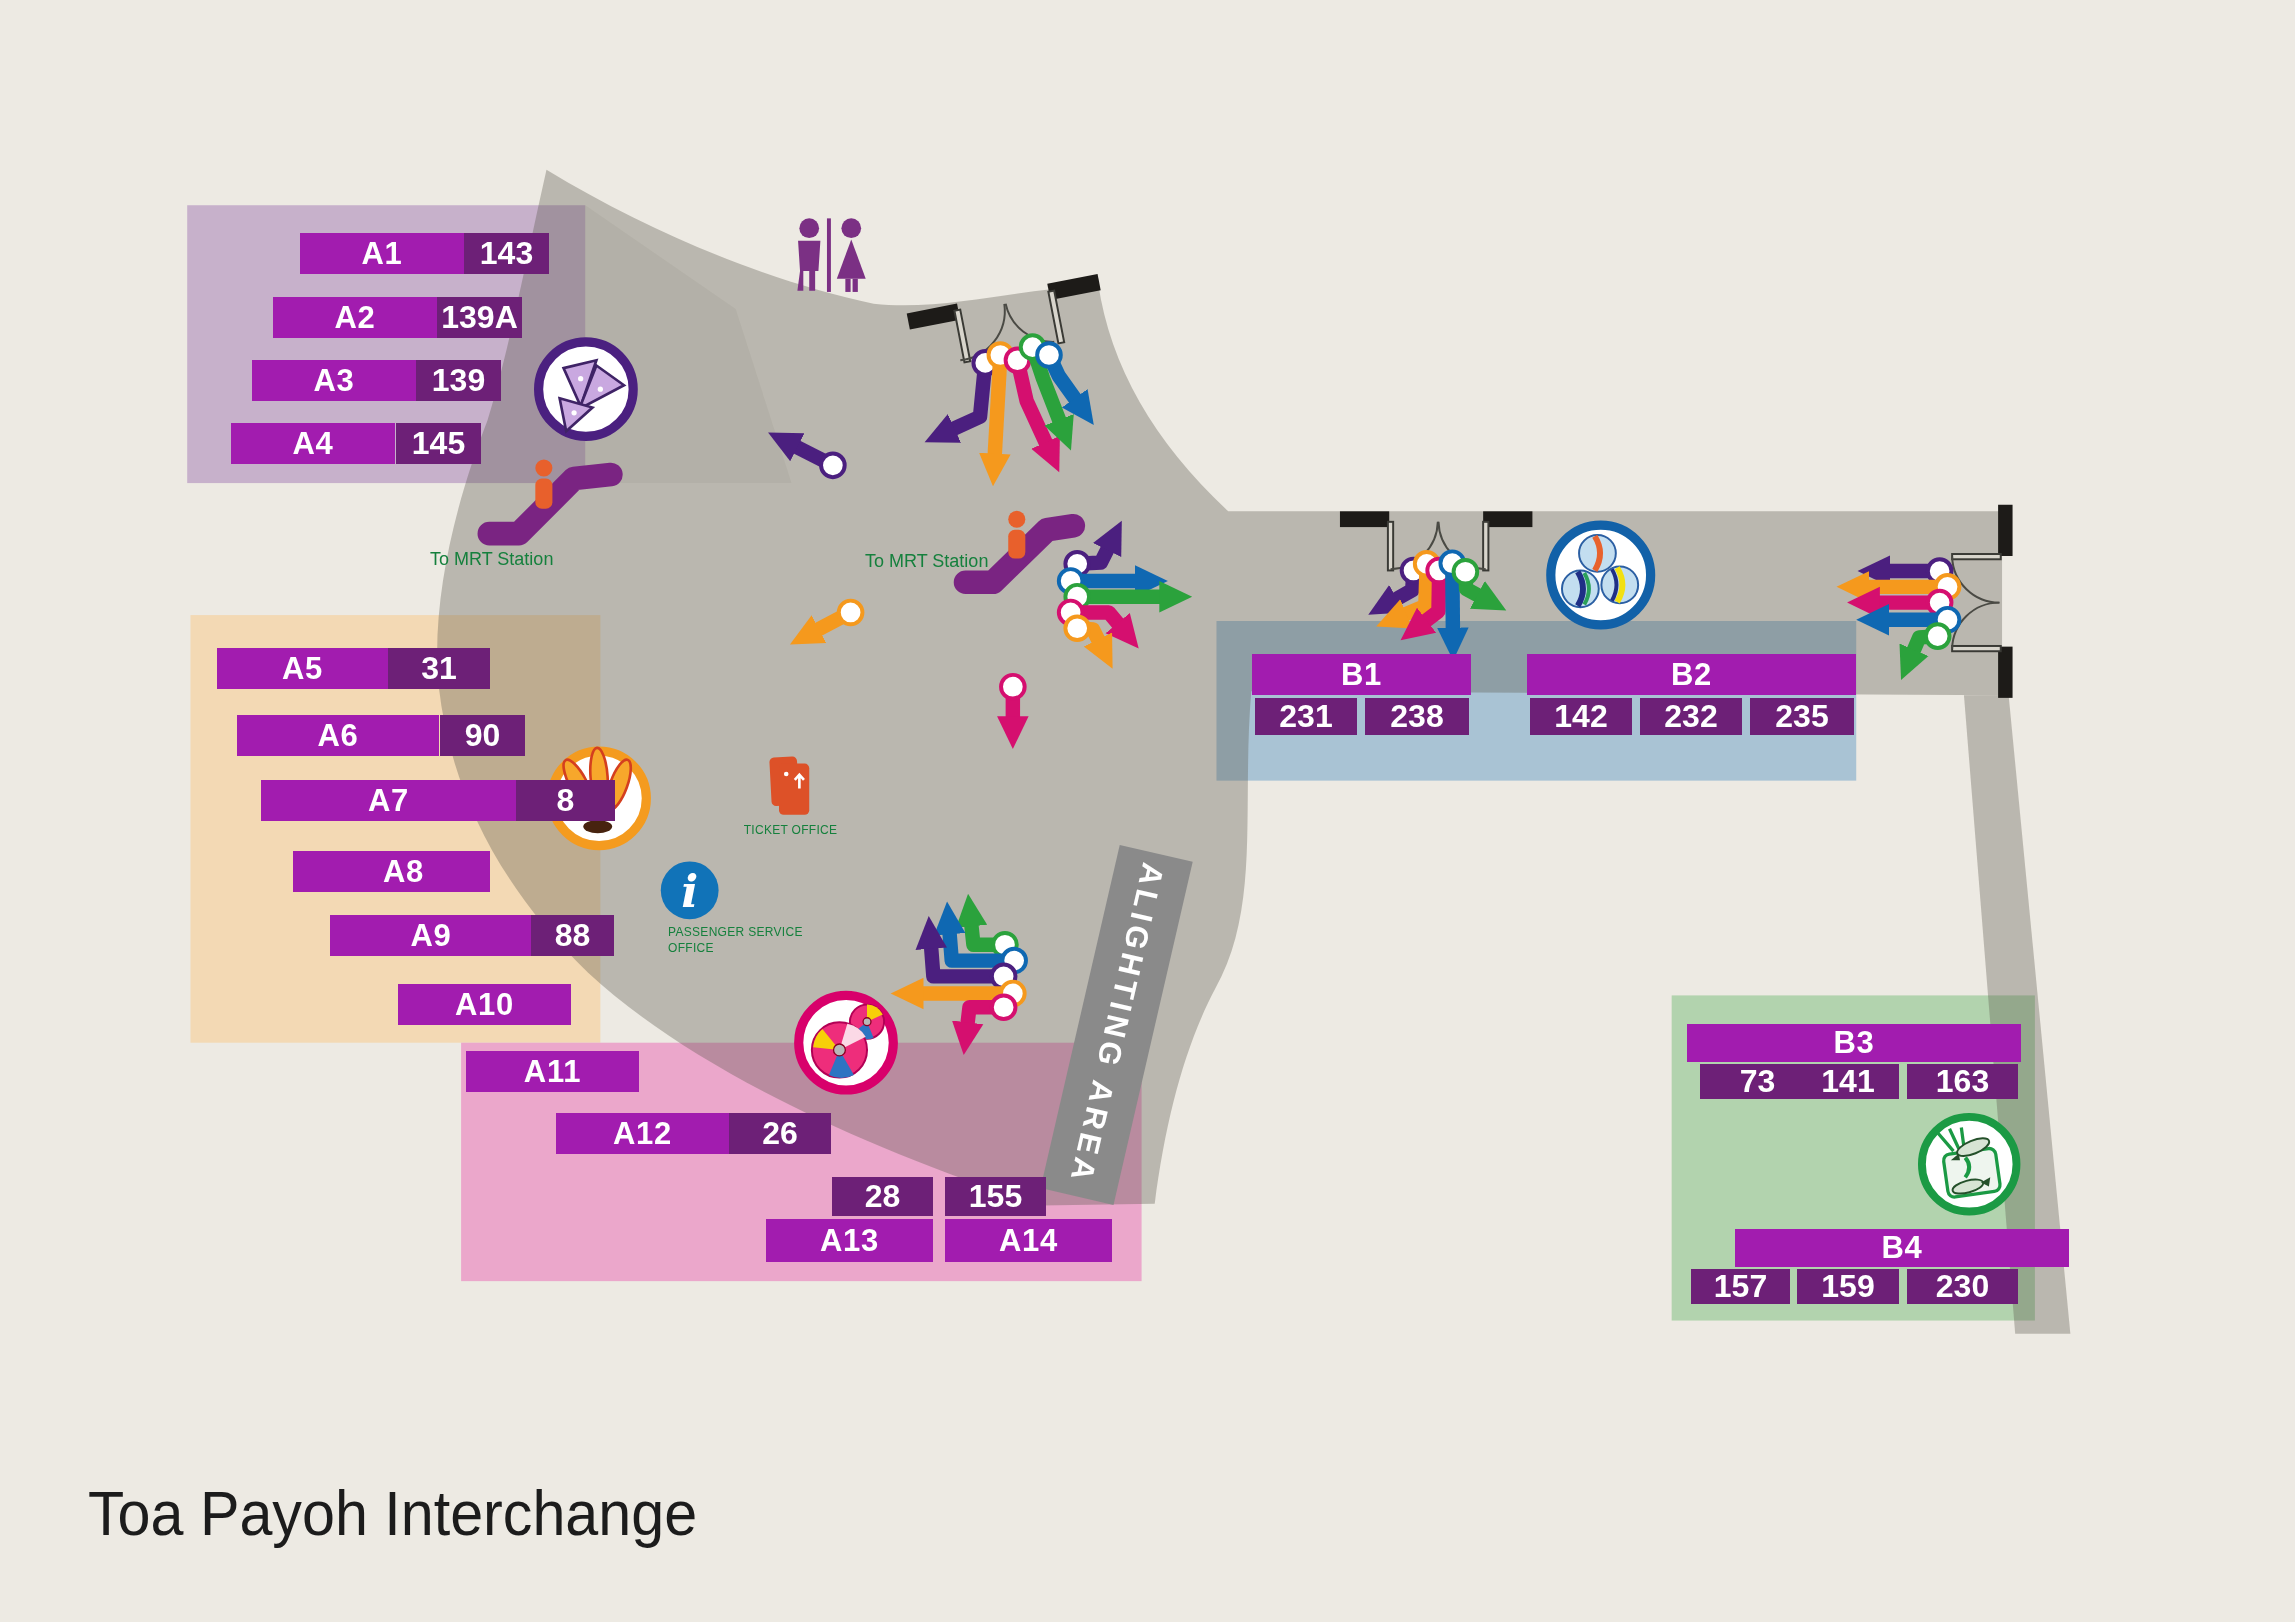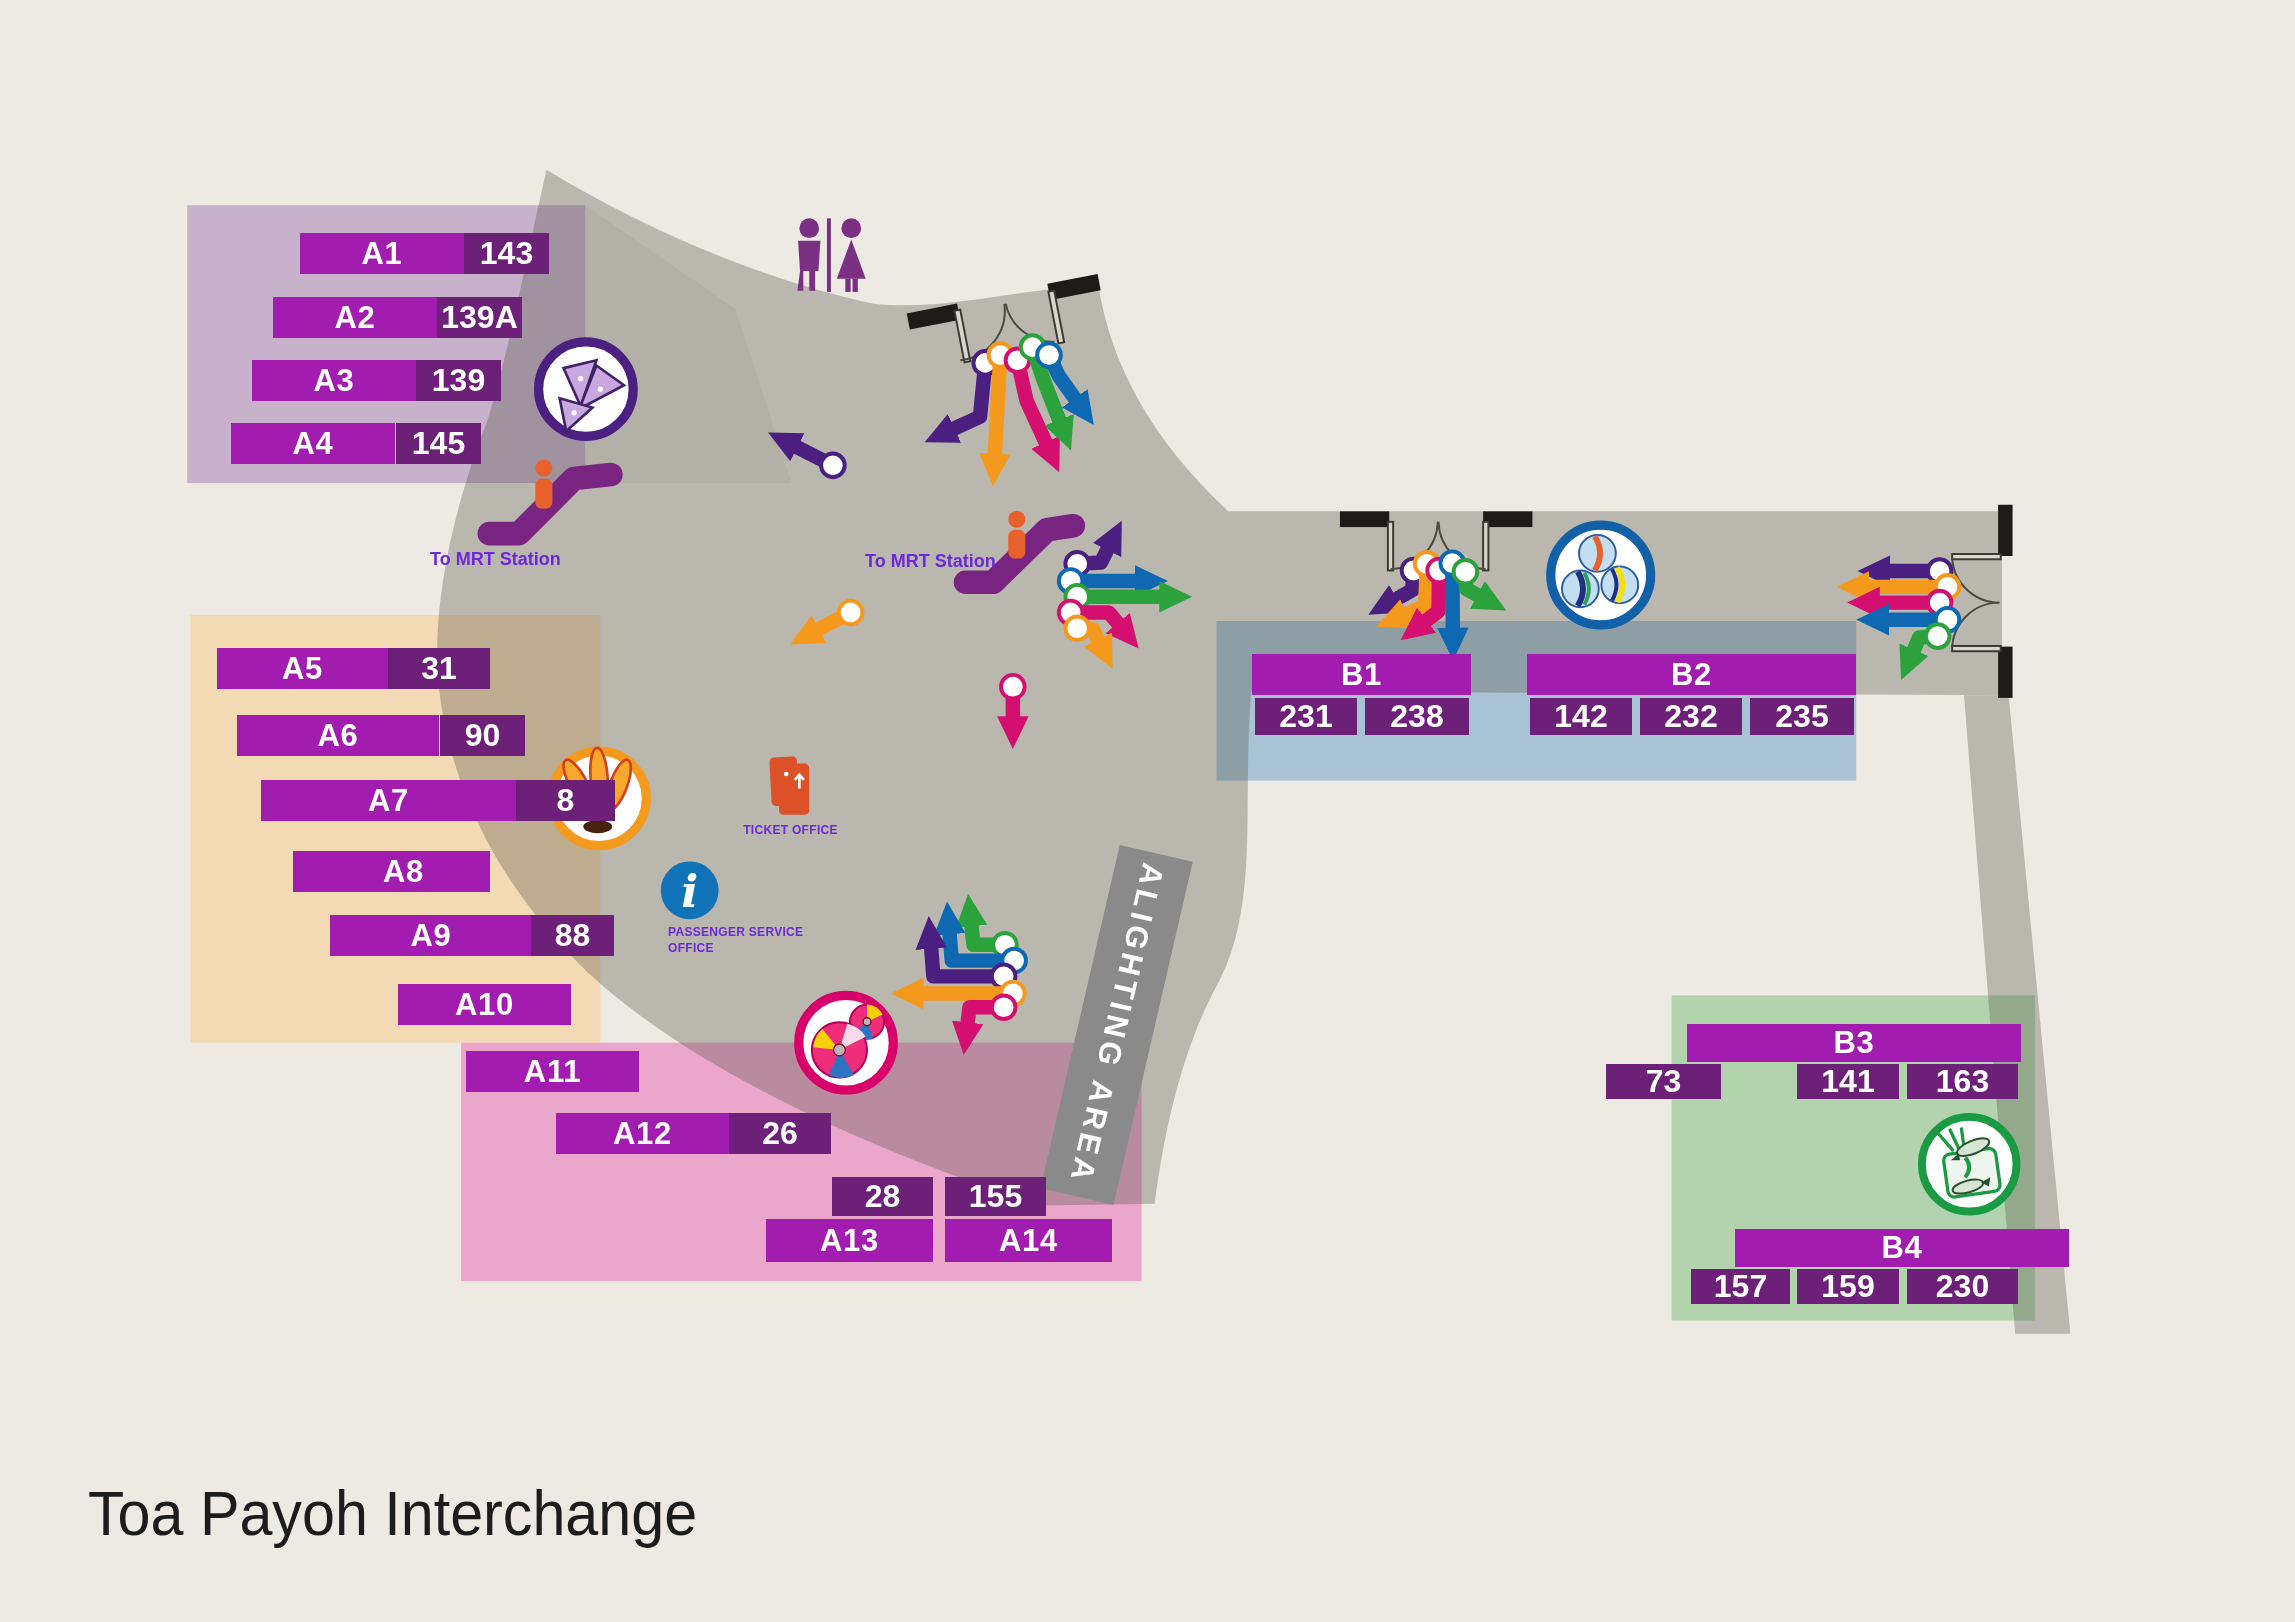--- a/index.html
+++ b/index.html
@@ -4,21 +4,21 @@
 <style>
   html,body{margin:0;padding:0;background:#edeae3;}
   #canvas{position:relative;width:2295px;height:1623px;background:#edeae3;overflow:hidden;
           font-family:"Liberation Sans",sans-serif;}
   #base-svg{position:absolute;left:0;top:0;z-index:1;}
   #berths-layer{position:absolute;left:0;top:0;width:100%;height:100%;z-index:3;}
   .berth-label{position:absolute;background:#a21caf;color:#fff;display:flex;align-items:center;
                justify-content:center;font-weight:bold;font-size:31px;letter-spacing:0.7px;}
   .service-box{position:absolute;background:#6d2077;color:#fff;display:flex;align-items:center;
                justify-content:center;font-weight:bold;font-size:32px;}
-  .map-label{position:absolute;color:#6d28d9;font-weight:bold;z-index:4;}
+  .map-label{position:absolute;color:#15803d;font-weight:normal;z-index:4;}
   .mrt-label{font-size:18px;}
   .office-label{font-size:12px;letter-spacing:0.3px;line-height:1.3;}
   #ticket-label{left:718px;top:823px;width:145px;text-align:center;}
   #pso-label{left:652px;top:925px;width:158px;text-align:left;margin-left:16px;}
   #mrt-west{left:430px;top:549px;width:171px;}
   #mrt-central{left:865px;top:551px;width:171px;}
   #page-title{position:absolute;left:88px;top:1477px;color:#1c1c1c;font-size:63px;
               letter-spacing:0px;z-index:4;transform:scaleX(.94);transform-origin:left;}
 </style>
 </head>
@@ -347,21 +347,21 @@
       <div class="berth-label" style="left: 945px; top: 1219px; width: 167px; height: 43px;">A14</div>
       <div class="service-box" style="left: 945px; top: 1177px; width: 101px; height: 39px;">155</div>
       <div class="berth-label" style="left: 1252px; top: 654px; width: 219px; height: 41px;">B1</div>
       <div class="service-box" style="left: 1255px; top: 698px; width: 102px; height: 37px;">231</div>
       <div class="service-box" style="left: 1365px; top: 698px; width: 104px; height: 37px;">238</div>
       <div class="berth-label" style="left: 1527px; top: 654px; width: 329px; height: 41px;">B2</div>
       <div class="service-box" style="left: 1530px; top: 698px; width: 102px; height: 37px;">142</div>
       <div class="service-box" style="left: 1640px; top: 698px; width: 102px; height: 37px;">232</div>
       <div class="service-box" style="left: 1750px; top: 698px; width: 104px; height: 37px;">235</div>
       <div class="berth-label" style="left: 1687px; top: 1024px; width: 334px; height: 38px;">B3</div>
-      <div class="service-box" style="left: 1606px; top: 1064px; width: 115px; height: 35px;">73</div>
+      <div class="service-box" style="left: 1700px; top: 1064px; width: 115px; height: 35px;">73</div>
       <div class="service-box" style="left: 1797px; top: 1064px; width: 102px; height: 35px;">141</div>
       <div class="service-box" style="left: 1907px; top: 1064px; width: 111px; height: 35px;">163</div>
       <div class="berth-label" style="left: 1687px; top: 1229px; width: 334px; height: 38px; margin-left: 48px;">B4</div>
       <div class="service-box" style="left: 1691px; top: 1269px; width: 99px; height: 35px;">157</div>
       <div class="service-box" style="left: 1797px; top: 1269px; width: 102px; height: 35px;">159</div>
       <div class="service-box" style="left: 1907px; top: 1269px; width: 111px; height: 35px;">230</div>
     </div>
 
 <div class="map-label mrt-label" id="mrt-west">To MRT Station</div>
 <div class="map-label mrt-label" id="mrt-central">To MRT Station</div>

